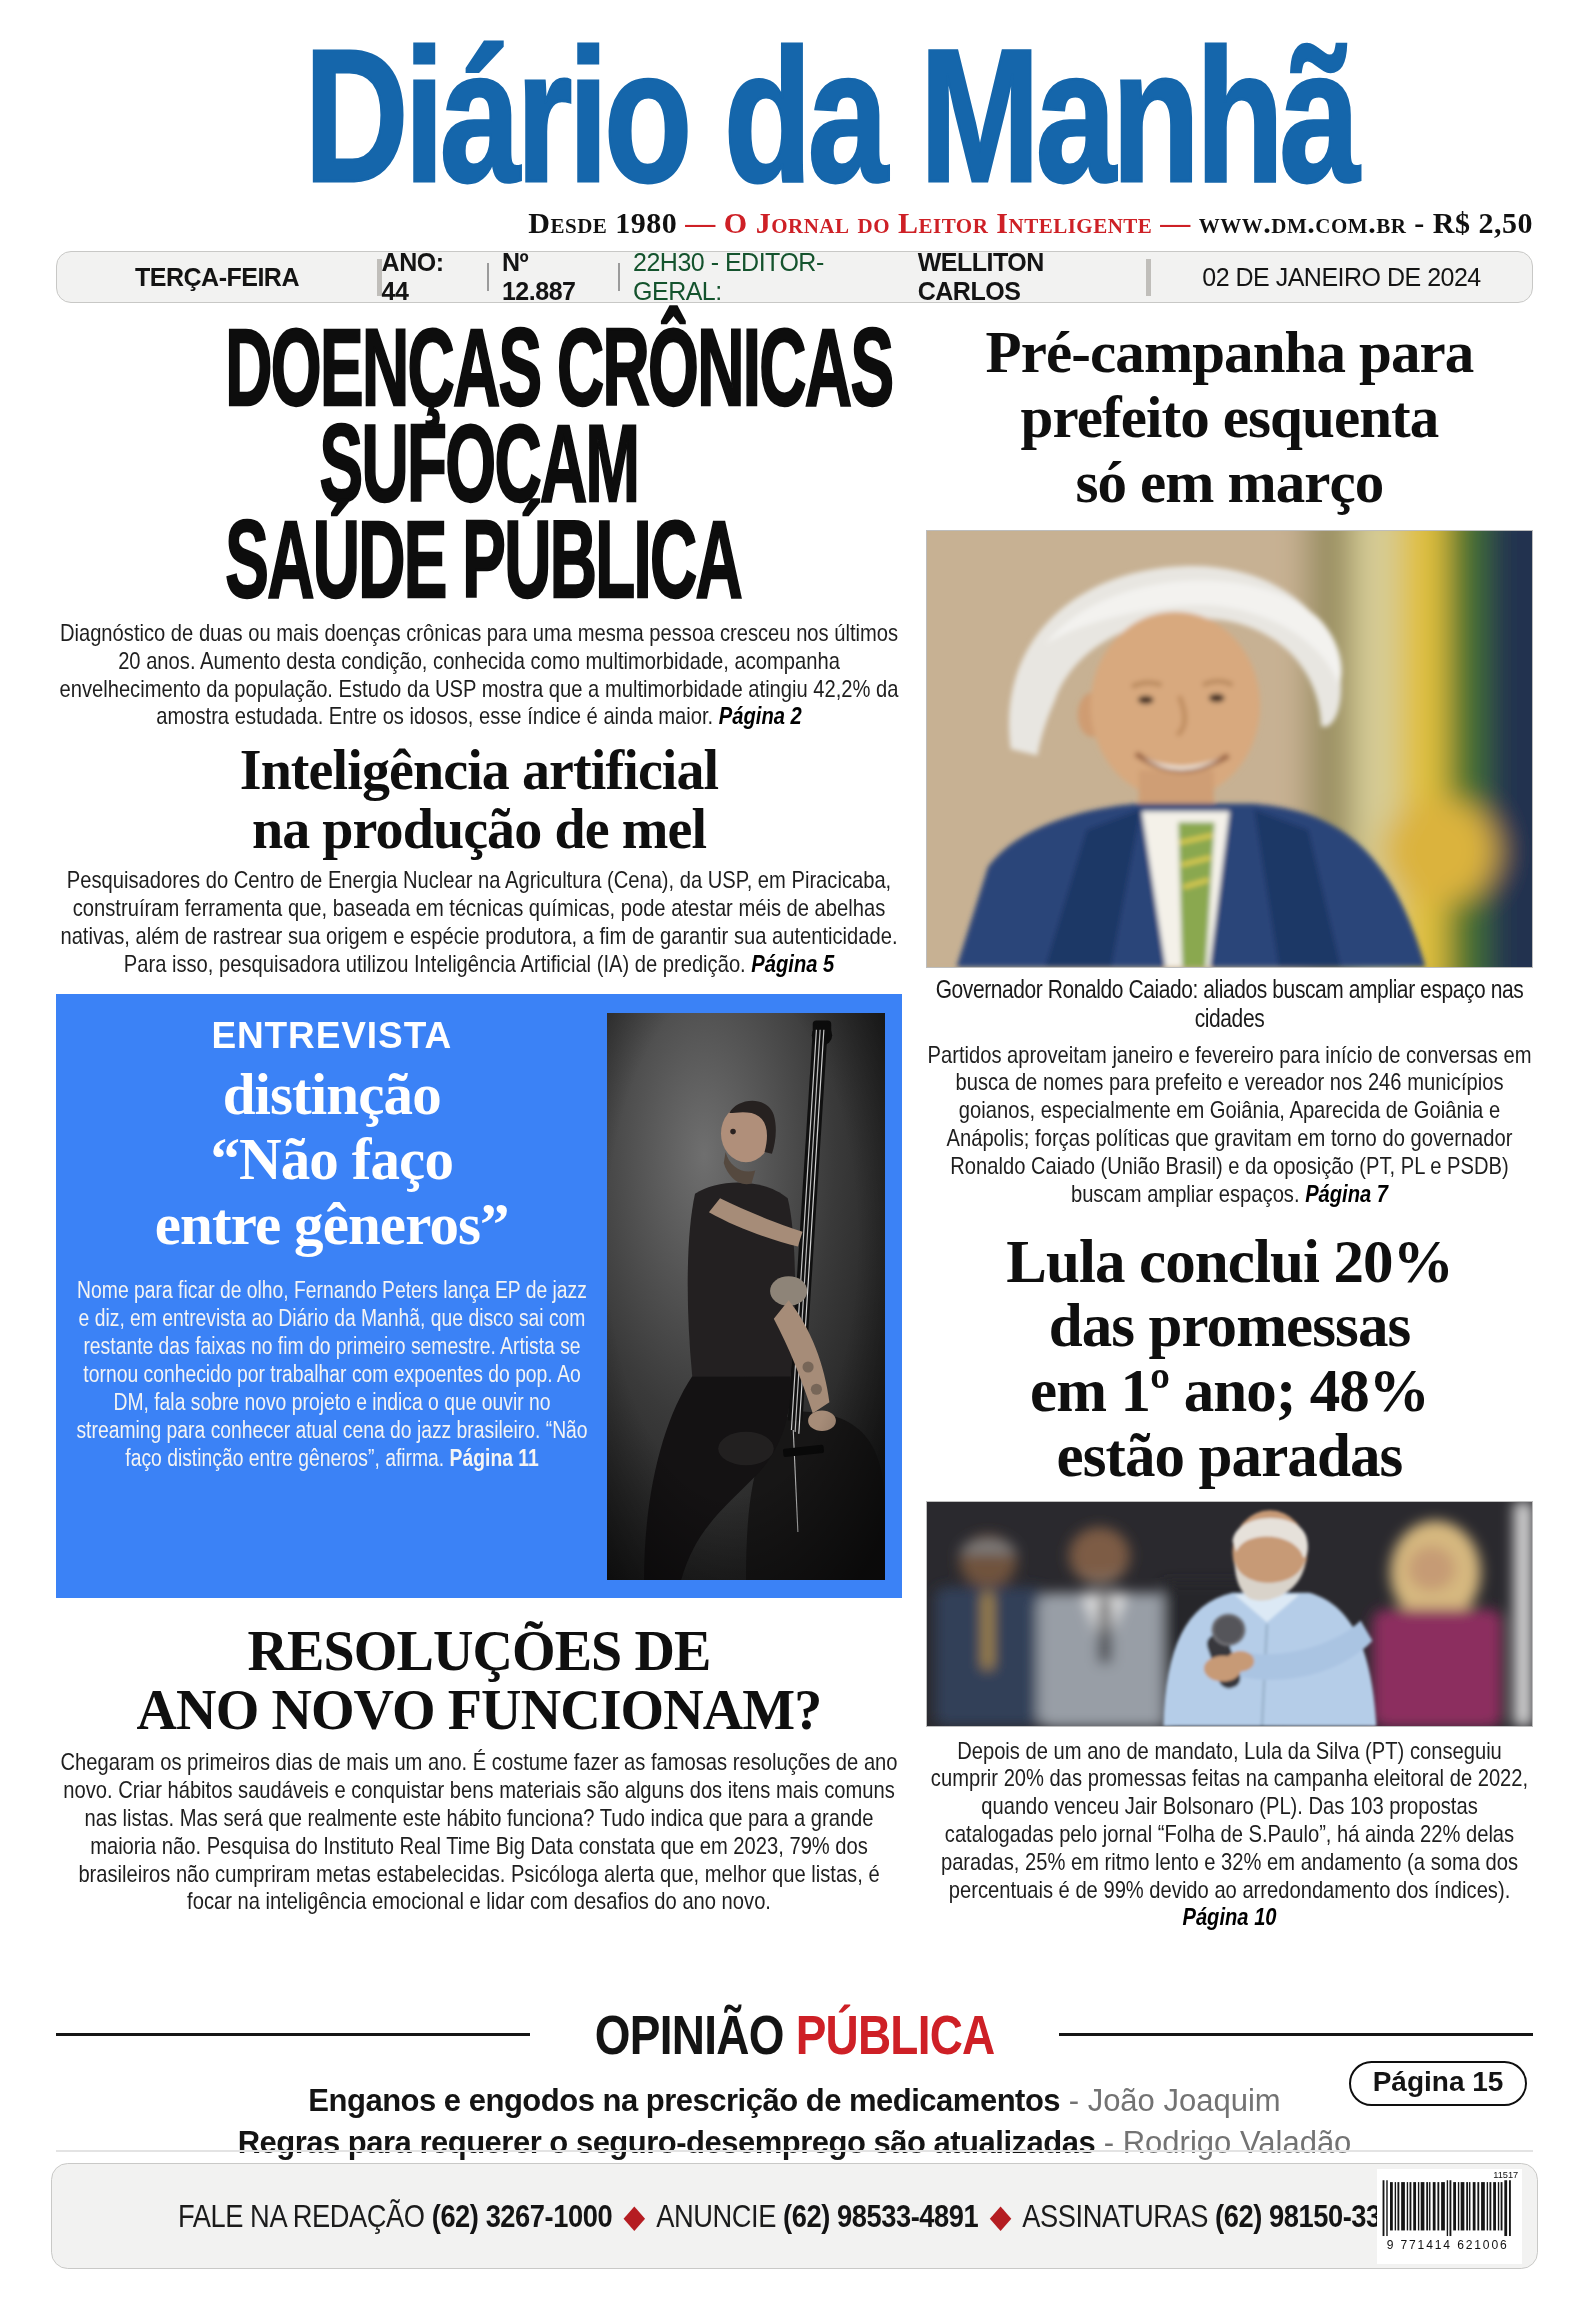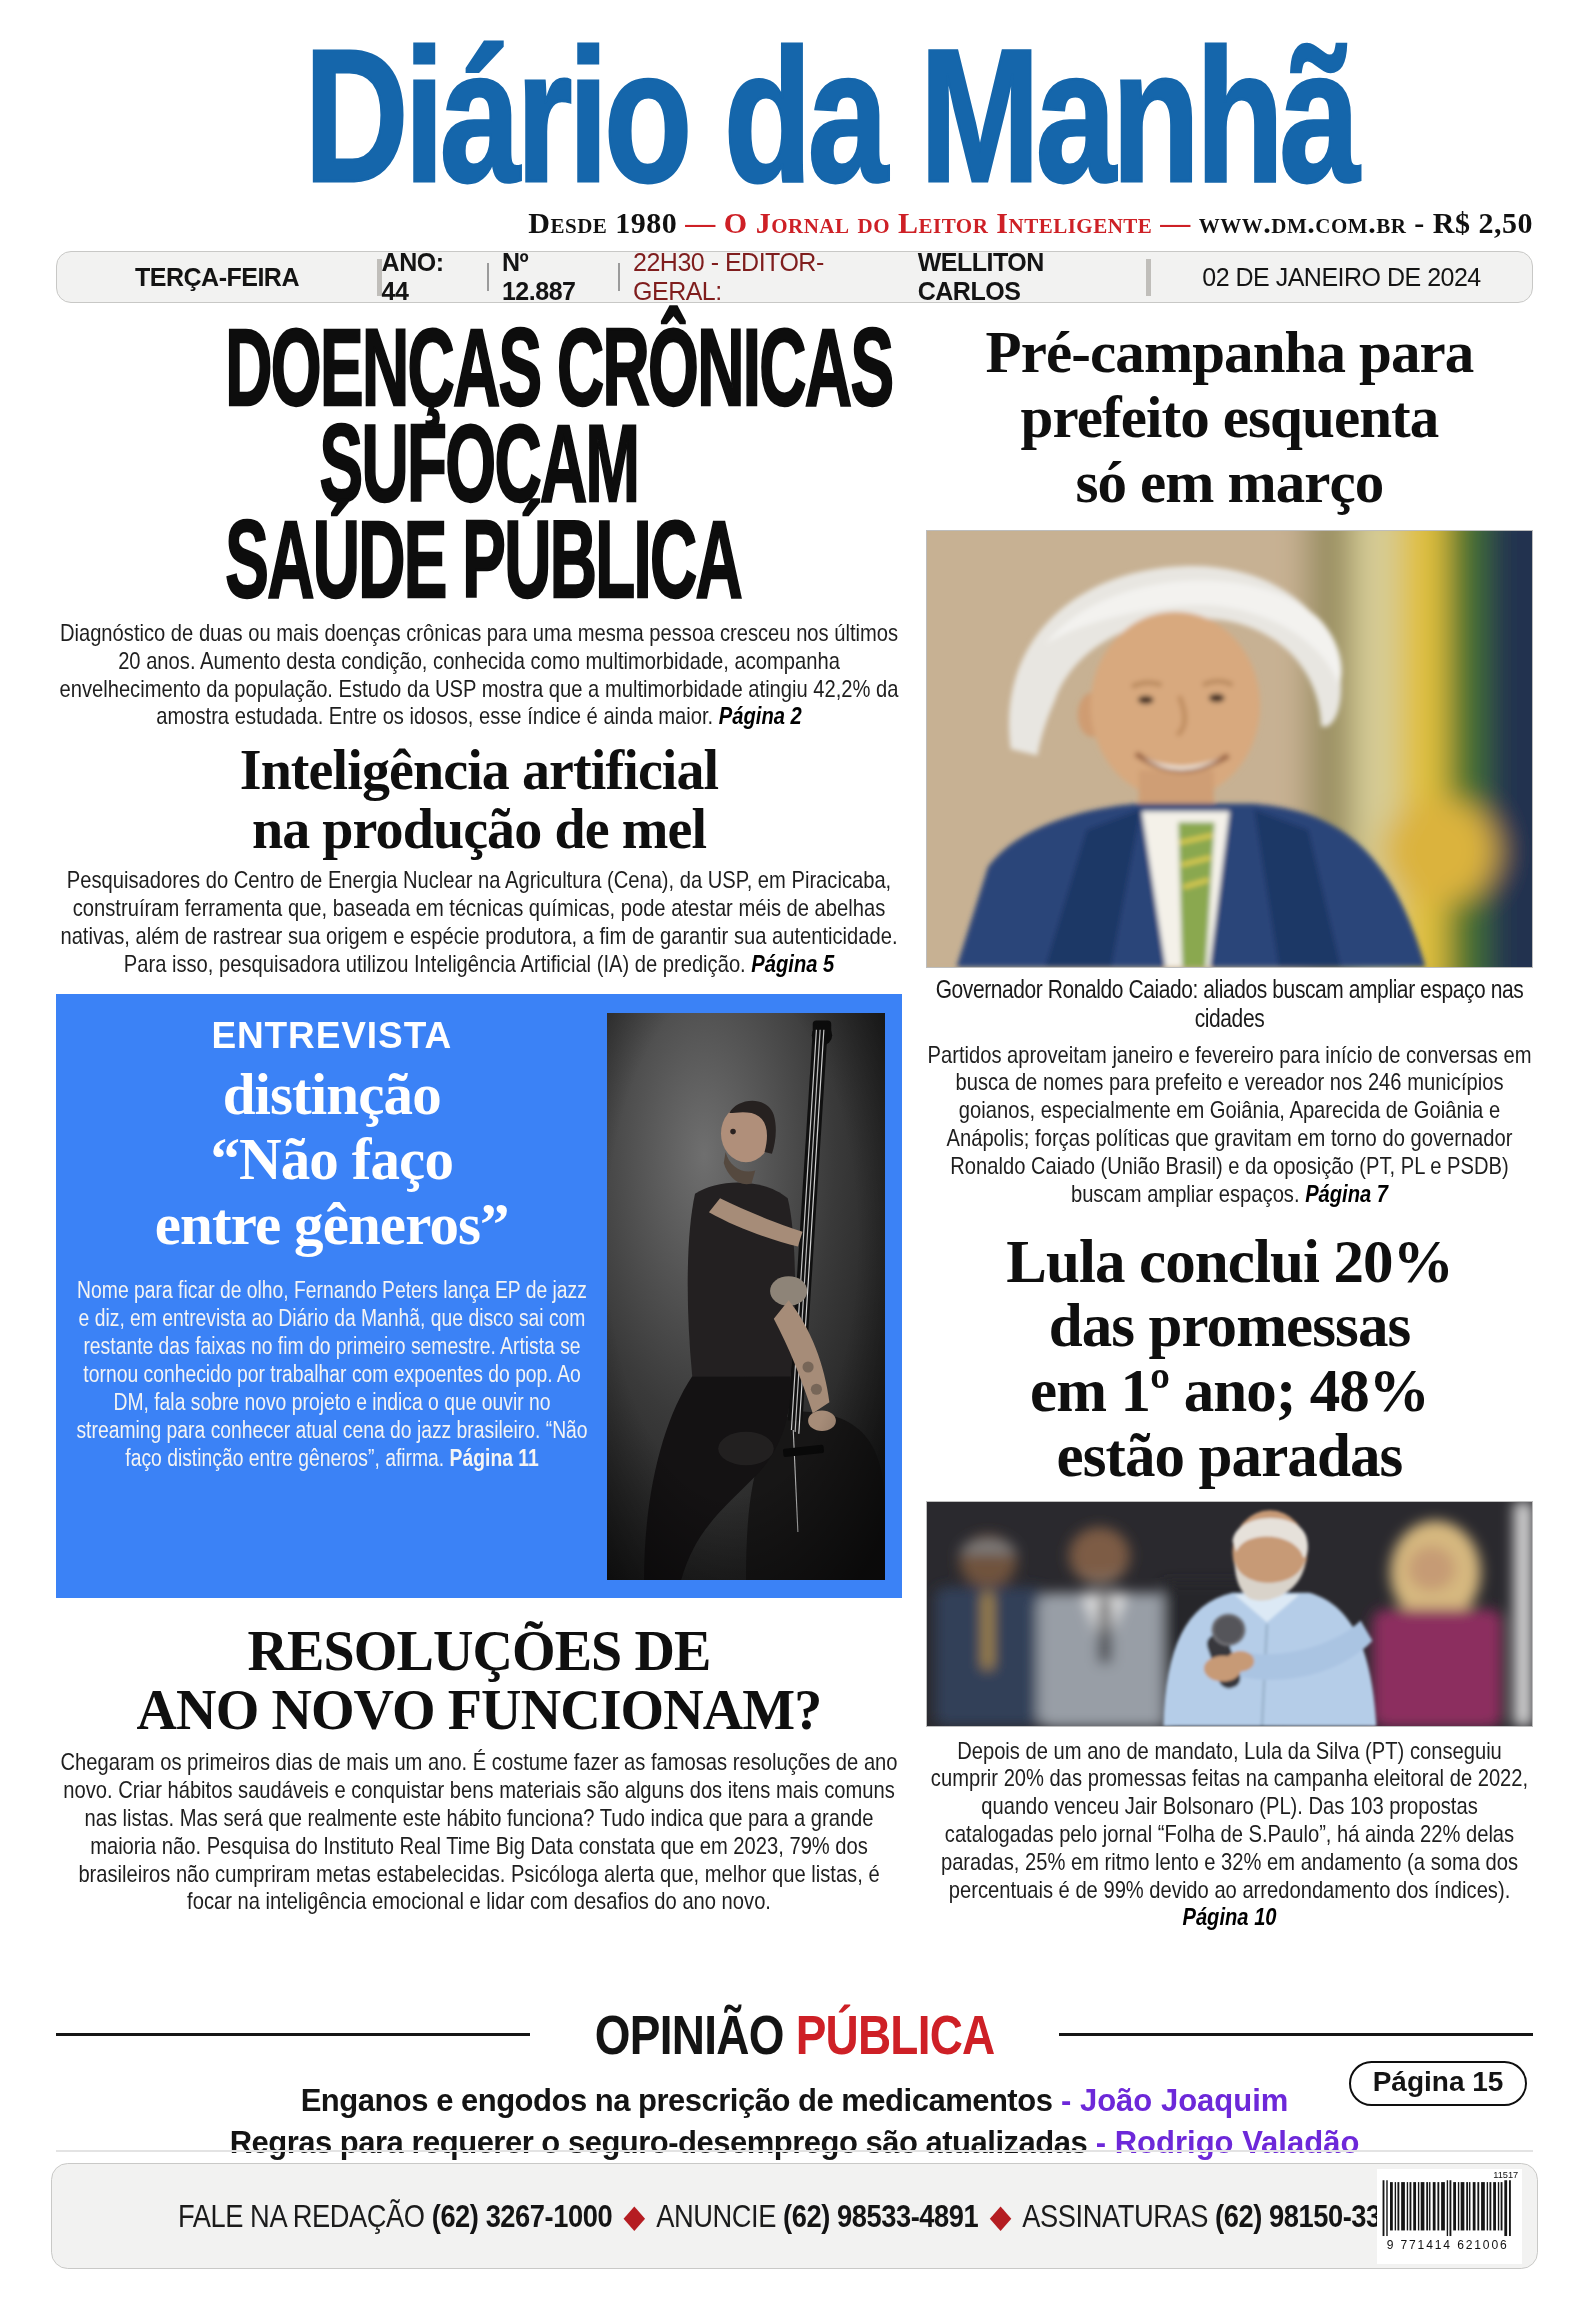--- a/index.html
+++ b/index.html
@@ -17,21 +17,21 @@
   .tagline .red{color:#ce2026;}
 
   
   .datebar{margin-top:11px;height:50px;background:#f2f2f1;border:0.9px solid #c8c8c6;border-radius:15px;
            display:flex;align-items:center;font-size:25px;letter-spacing:-0.5px;}
   .db-left{width:320px;text-align:center;font-weight:bold;}
   .db-right{width:381px;text-align:center;font-weight:normal;}
   .db-center{flex:1;display:flex;align-items:center;justify-content:center;gap:13px;}
   .db-sep{width:4.6px;height:37px;background:#c0beba;}
   .vline{width:1.9px;height:28px;background:#9b9b9b;}
-  .db-light{font-weight:normal;color:#7f1d1d;}
+  .db-light{font-weight:normal;color:#14532d;}
   .db-bold{font-weight:bold;}
 
   
   .cols{display:flex;gap:24px;margin-top:16.7px;}
   .col-left{width:846px;}
   .col-right{width:608px;}
 
   
   .cx84{display:block;width:119.05%;transform:scaleX(0.84);transform-origin:0 50%;}
 
@@ -70,21 +70,21 @@
 
   
   .opinion{position:absolute;left:56px;right:56px;top:2002px;}
   .op-row{display:flex;align-items:center;gap:20.4px;}
   .op-line{flex:1;height:2.8px;background:#161616;}
   .op-title{font-size:56px;font-weight:bold;letter-spacing:-0.9px;white-space:nowrap;
             transform:scaleX(0.82);transform-origin:50% 50%;}
   .op-title .red{color:#ce2026;}
   .op-items{margin-top:13px;text-align:center;font-size:31px;line-height:1.35;}
   .op-items b{letter-spacing:-0.5px;}
-  .op-items .author{font-weight:bold;color:#6d28d9;}
+  .op-items .author{font-weight:normal;color:#737373;}
   .op-pill{position:absolute;right:5.6px;top:59px;border:2.8px solid #0e0e0e;border-radius:24px;
            padding:2.8px 22px 6.5px 22px;font-size:28px;font-weight:bold;background:#fff;}
 
   
   .prefooter-line{position:absolute;left:56px;right:56px;top:2150px;height:1.9px;background:#e3e3e3;}
   .footbar{position:absolute;left:51px;right:51px;top:2163px;height:104px;background:#f2f2f1;
            border:0.9px solid #c9c9c7;border-radius:16.7px;display:flex;align-items:center;
            justify-content:center;}
   .foot-text{font-size:31px;letter-spacing:-0.5px;white-space:nowrap;transform:scaleX(0.88);}
   .foot-text .lab{font-weight:normal;color:#1b1b1b;}

